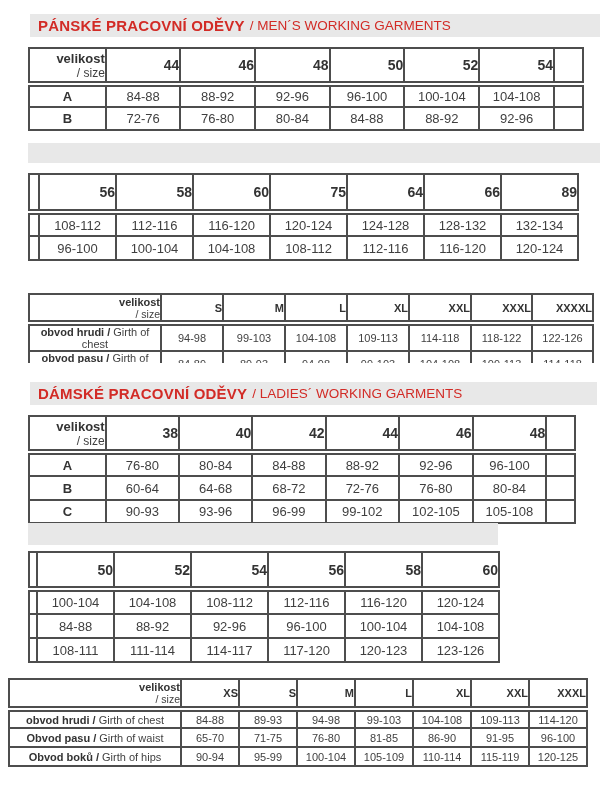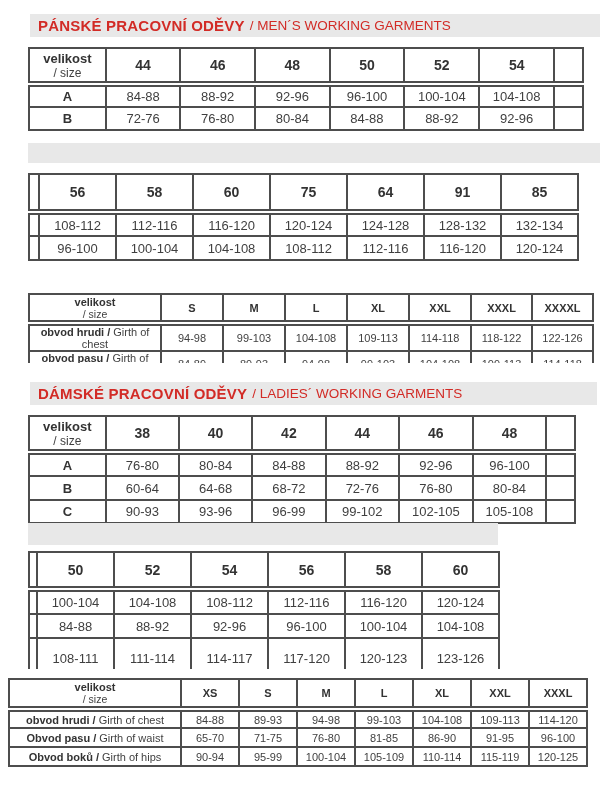--- a/index.html
+++ b/index.html
@@ -10,21 +10,21 @@
   .bar .cz{font-weight:bold;color:#d22b26;}
   .bar .en{font-weight:normal;color:#d22b26;margin-left:5px;}
   .bar.lg .cz{font-size:15px;letter-spacing:.2px;}
   .bar.lg .en{font-size:13.5px;}
   .bar.sm .cz{font-size:11px;}
   .bar.sm .en{font-size:10.5px;}
   .clip{position:absolute;overflow:hidden;}
   table.tbl{border-collapse:collapse;table-layout:fixed;}
   .tbl th,.tbl td{border:2px solid #4d4d4d;text-align:center;vertical-align:middle;
                   padding:0;font-weight:normal;overflow:hidden;}
-  .tbl tr.hdr th{border-bottom:6px double #4d4d4d;}
+  .tbl tr.hdr th{border-bottom:6px double #4d4d4d;text-align:right;}
   .big{font-size:13px;}
   .big th.size{font-size:14px;font-weight:bold;color:#333;}
   .big th.rowlabel{font-size:13px;font-weight:bold;color:#333;}
   .smtbl{font-size:11px;}
   .smtbl th.size{font-size:11px;font-weight:bold;color:#333;}
   .corner .l1{font-weight:bold;color:#333;}
   .corner .l2{font-weight:normal;}
   .big .corner .l1{font-size:13px;}
   .big .corner .l2{font-size:12px;}
   .smtbl .corner .l1{font-size:11px;}
@@ -107,22 +107,22 @@
           <col style="width:77px">
         </colgroup>
       <tbody>
           <tr class="hdr" style="height:38px">
         <th></th>
         <th class="size">56</th>
         <th class="size">58</th>
         <th class="size">60</th>
         <th class="size">75</th>
         <th class="size">64</th>
-        <th class="size">91</th>
-        <th class="size">85</th>
+        <th class="size">66</th>
+        <th class="size">89</th>
       </tr>
       <tr style="height:24px">
         <td></td>
         <td>108-112</td>
         <td>112-116</td>
         <td>116-120</td>
         <td>120-124</td>
         <td>124-128</td>
         <td>128-132</td>
         <td>132-134</td>
@@ -295,21 +295,21 @@
       </tr>
       <tr style="height:24px">
         <td></td>
         <td>84-88</td>
         <td>88-92</td>
         <td>92-96</td>
         <td>96-100</td>
         <td>100-104</td>
         <td>104-108</td>
       </tr>
-      <tr style="height:40px">
+      <tr style="height:24px">
         <td></td>
         <td>108-111</td>
         <td>111-114</td>
         <td>114-117</td>
         <td>117-120</td>
         <td>120-123</td>
         <td>123-126</td>
       </tr>
     </tbody>
       </table>

